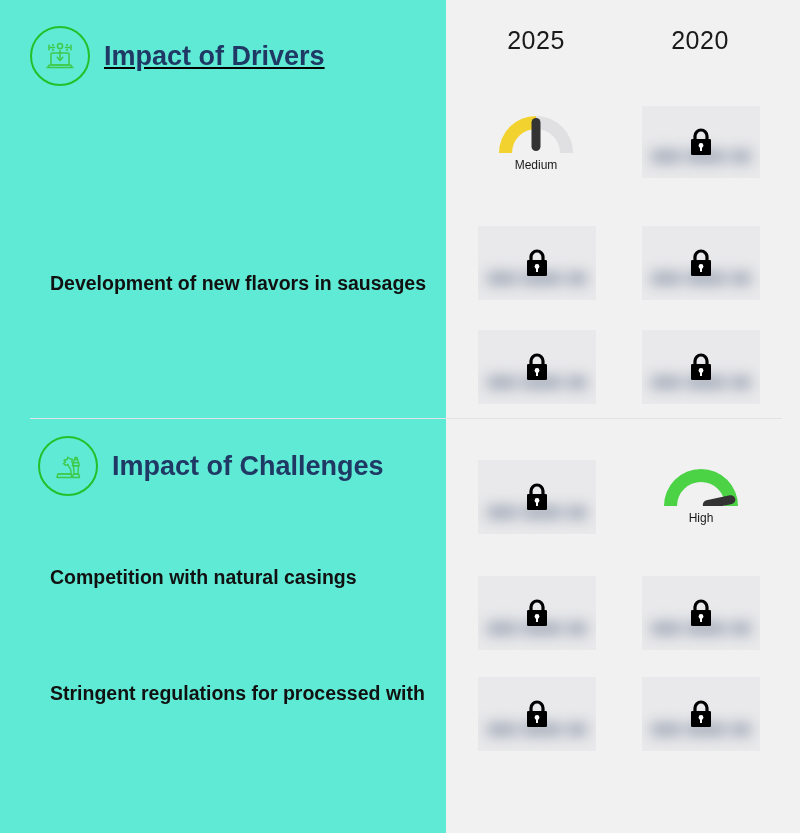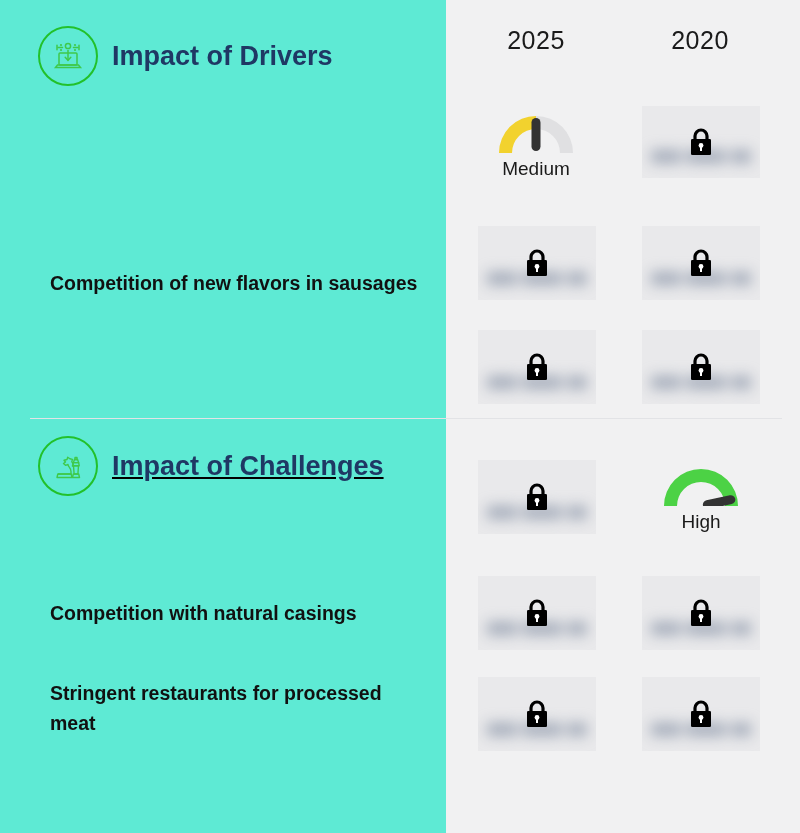--- a/index.html
+++ b/index.html
@@ -39,22 +39,22 @@
   
   .divider {
     position: absolute;
     left: 30px; top: 418px;
     width: 752px; height: 1px;
     background: #e2e3e6;
   }
 
   
   .sec-head { position: absolute; display: flex; align-items: center; }
-  .sec-head.s1 { left: 38px; top: 26px; }
-  .sec-head.s2 { left: 38px; top: 436px; text-decoration: underline; }
+  .sec-head.s1 { left: 30px; top: 26px; text-decoration: underline; }
+  .sec-head.s2 { left: 38px; top: 436px; }
 
   .badge {
     width: 60px; height: 60px;
     border-radius: 50%;
     border: 2px solid #22c12b;
     display: flex; align-items: center; justify-content: center;
     flex: 0 0 auto;
   }
   .sec-title {
     margin-left: 14px;
@@ -102,21 +102,21 @@
     width: 118px;
     text-align: center;
   }
   .gauge .dial {
     position: relative;
     width: 82px; height: 41px;
     margin: 0 auto;
   }
   .gauge .gtext {
     margin-top: 5px;
-    font-size: 19px;
+    font-size: 12px;
     color: #1a1a1a;
   }
 </style>
 </head>
 <body>
 
 <div id="page">
 
   <div class="panel-bg"></div>
 
@@ -139,21 +139,21 @@
           <rect x="9" y="15" width="18" height="12" rx="1"></rect>
           <path d="M5.5 29.5h25l-2-2.5H7.5z"></path>
           <path d="M18 12.5v9.5"></path>
           <path d="M15.2 19.2L18 22.4l2.8-3.2"></path>
         </g>
       </svg>
     </div>
     <div class="sec-title">Impact of Drivers</div>
   </div>
 
-  <div class="item-label" style="top:268px">Competition of new flavors in sausages</div>
+  <div class="item-label" style="top:268px">Development of new flavors in sausages</div>
 
   <div class="gauge" style="left:477px; top:112px">
     <div class="dial">
       <svg width="82" height="41" viewBox="0 0 82 41">
         <path d="M4 41 A37 37 0 0 1 41 4 L41 17 A24 24 0 0 0 17 41 Z" fill="#f2d22e"></path>
         <path d="M41 4 A37 37 0 0 1 78 41 L65 41 A24 24 0 0 0 41 17 Z" fill="#e0e0e2"></path>
         <g transform="rotate(0 41 41)">
           <rect x="36.5" y="6" width="9" height="33" rx="4.5" fill="#333333"></rect>
         </g>
       </svg>
@@ -249,22 +249,22 @@
           <path d="M23.4 14.6h5.2l-1-3.1h-3.2z"></path>
           <path d="M24.1 26h3.8l.6-8.2h-5z"></path>
           <path d="M22.8 17.8h6.4l-.5-3.2h-5.4z"></path>
           <path d="M22.5 29.5h7l-.8-3.5h-5.4z"></path>
         </g>
       </svg>
     </div>
     <div class="sec-title">Impact of Challenges</div>
   </div>
 
-  <div class="item-label" style="top:598px">Competition with natural casings</div>
-  <div class="item-label" style="top:678px">Stringent restaurants for processed meat</div>
+  <div class="item-label" style="top:562px">Competition with natural casings</div>
+  <div class="item-label" style="top:678px">Stringent regulations for processed with</div>
 
   <div class="cell" style="left:478px; top:460px; width:118px; height:74px">
     <div class="blur-layer">
       <div class="bar" style="left:9px;  top:46px; width:30px; height:13px"></div>
       <div class="bar" style="left:44px; top:46px; width:40px; height:13px"></div>
       <div class="bar" style="left:89px; top:46px; width:20px; height:13px"></div>
     </div>
     <div class="lock-wrap">
       <svg width="28" height="32" viewBox="0 0 28 32">
         <path d="M8 14V10a6 6 0 0 1 12 0v4" fill="none" stroke="#000" stroke-width="3.2"></path>

